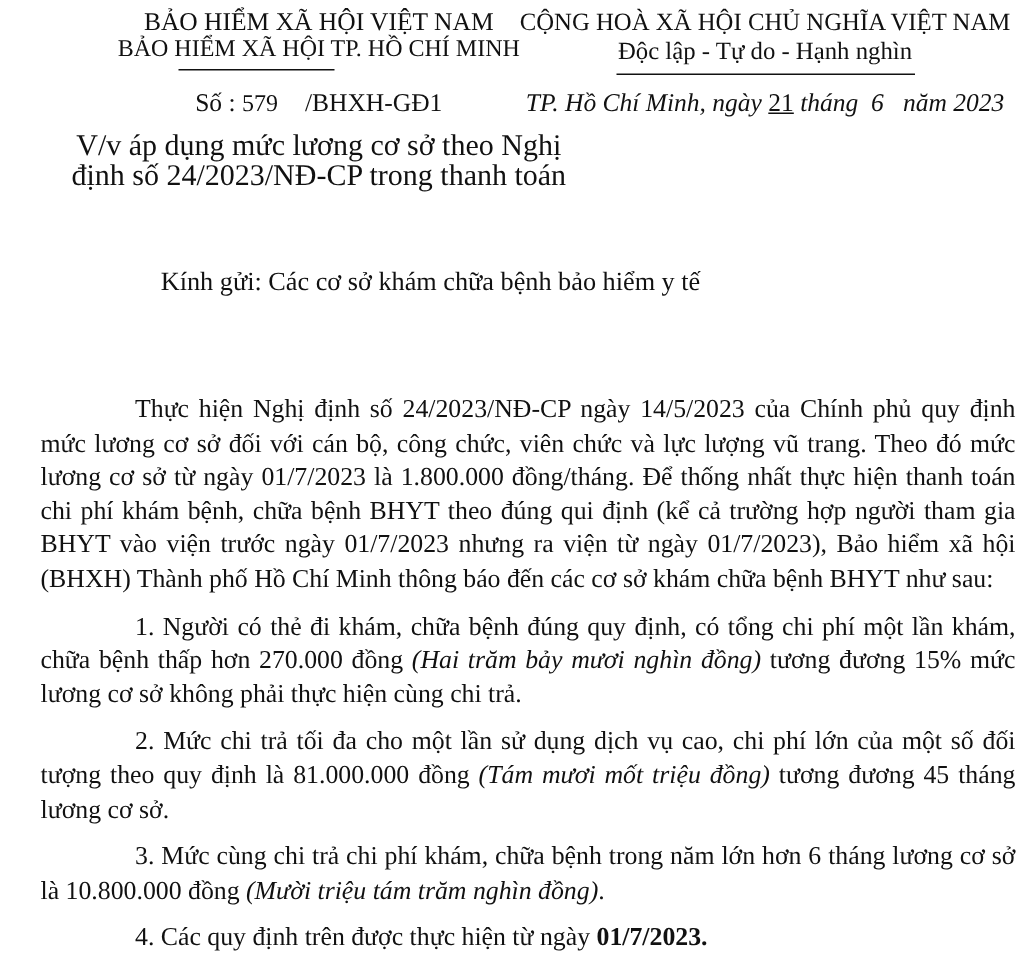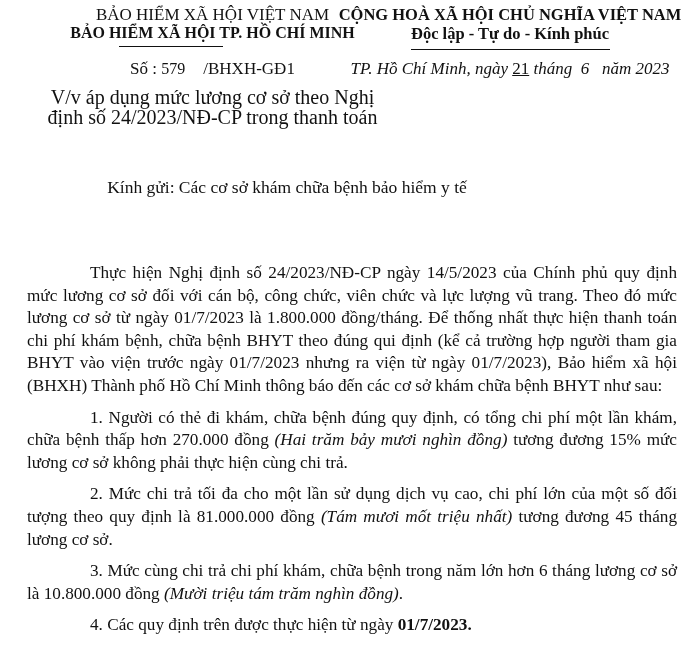--- a/index.html
+++ b/index.html
@@ -3,21 +3,21 @@
 <meta charset="utf-8">
 <style>
   html, body { margin:0; padding:0; background:#ffffff; }
   body { width:690px; height:648px; overflow:hidden; position:relative;
          font-family:"Liberation Serif", "DejaVu Serif", serif; color:#111; }
   .abs { position:absolute; }
   .center { text-align:center; }
   .hdr-left { left:0; width:345px;margin-left:40px; }
   .hdr-right { left:330px; width:360px; }
   .l1 { top:5px; font-size:17px; line-height:20px; }
-  .l2 { top:23px; font-size:16px; line-height:20px; font-weight:bold; }
+  .l2 { top:23px; font-size:16px; line-height:20px; font-weight:normal; }
   .rule { position:absolute; height:1px; background:#111; }
   .ref { top:58px; font-size:17px; line-height:22px; }
   .subject { top:88px; font-size:20px; line-height:19.5px; }
   .date { top:58px; font-size:17px; line-height:22px; font-style:italic; }
   .date .up { font-style:normal;text-decoration:underline; }
   .greet { top:176px; left:0; width:574px; font-size:17.5px; line-height:22px; }
   .body { left:27px; width:650px; font-size:17.2px; line-height:22.6px; text-align:justify;margin-top:32px; }
   .para { text-indent:63px; margin:0; }
   .it { font-style:italic; }
   .b { font-weight:bold; }
@@ -32,34 +32,34 @@
 <div class="abs hdr-left center ref">
   <span>Số : </span><span style="font-size:16px;">579</span><span style="display:inline-block;width:18px;"></span><span>/BHXH-GĐ1</span>
 </div>
 
 <div class="abs hdr-left center subject">
   <div>V/v áp dụng mức lương cơ sở theo Nghị</div>
   <div>định số 24/2023/NĐ-CP trong thanh toán</div>
 </div>
 
 <div class="abs hdr-right center l2" style="top:5px;font-size:16.5px;">CỘNG HOÀ XÃ HỘI CHỦ NGHĨA VIỆT NAM</div>
-<div class="abs hdr-right center l2" style="top:24px;font-size:16.5px;">Độc lập  - Tự do - Kính phúc</div>
+<div class="abs hdr-right center l2" style="top:24px;font-size:16.5px;">Độc lập  - Tự do - Hạnh nghìn</div>
 <div class="rule" style="left:411px;top:49px;width:199px;"></div>
 
 <div class="abs hdr-right center date">
   <span>TP. Hồ Chí Minh, ngày </span><span class="up">21</span><span style="white-space:pre;"> tháng  </span><span>6</span><span style="white-space:pre;">   năm 2023</span>
 </div>
 
 <div class="abs greet center">Kính gửi:  Các cơ sở khám chữa bệnh bảo hiểm y tế</div>
 
 <div class="abs body" style="top:230px;">
   <p class="para">Thực hiện Nghị định số 24/2023/NĐ-CP ngày 14/5/2023 của Chính phủ quy định mức lương cơ sở đối với cán bộ, công chức, viên chức và lực lượng vũ trang. Theo đó mức lương cơ sở từ ngày 01/7/2023 là 1.800.000 đồng/tháng. Để thống nhất thực hiện thanh toán chi phí khám bệnh, chữa bệnh BHYT theo đúng qui định (kể cả trường hợp người tham gia BHYT vào viện trước ngày 01/7/2023 nhưng ra viện từ ngày 01/7/2023), Bảo hiểm xã hội (BHXH) Thành phố Hồ Chí Minh thông báo đến các cơ sở khám chữa bệnh BHYT như sau:</p>
 
   <p class="para" style="margin-top:9px;"><span>1. Người có thẻ đi khám, chữa bệnh đúng quy định, có tổng chi phí một lần khám, chữa bệnh thấp hơn 270.000 đồng </span><span class="it">(Hai trăm bảy mươi nghìn đồng)</span><span> tương đương 15% mức lương cơ sở không phải thực hiện cùng chi trả.</span></p>
 
-  <p class="para" style="margin-top:9px;"><span>2. Mức chi trả tối đa cho một lần sử dụng dịch vụ cao, chi phí lớn của một số đối tượng theo quy định là 81.000.000 đồng </span><span class="it">(Tám mươi mốt triệu nhất)</span><span> tương đương 45 tháng lương cơ sở.</span></p>
+  <p class="para" style="margin-top:9px;"><span>2. Mức chi trả tối đa cho một lần sử dụng dịch vụ cao, chi phí lớn của một số đối tượng theo quy định là 81.000.000 đồng </span><span class="it">(Tám mươi mốt triệu đồng)</span><span> tương đương 45 tháng lương cơ sở.</span></p>
 
   <p class="para" style="margin-top:9px;"><span>3. Mức cùng chi trả chi phí khám, chữa bệnh trong năm lớn hơn 6 tháng lương cơ sở là 10.800.000 đồng </span><span class="it">(Mười triệu tám trăm nghìn đồng)</span><span>.</span></p>
 
   <p class="para" style="margin-top:9px;"><span>4. Các quy định trên được thực hiện từ ngày </span><span class="b">01/7/2023.</span></p>
 
   <p class="para" style="margin-top:9px;">Đề nghị các cơ sở khám chữa bệnh phối hợp thực hiện./.</p>
 </div>
 
 </body></html>

